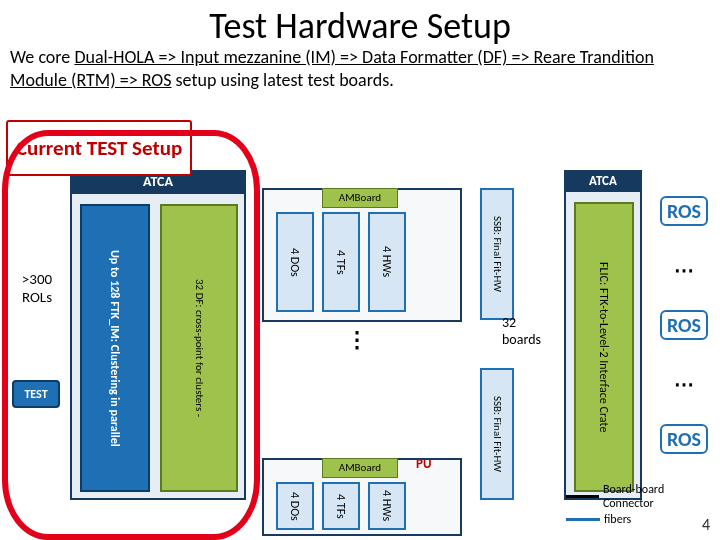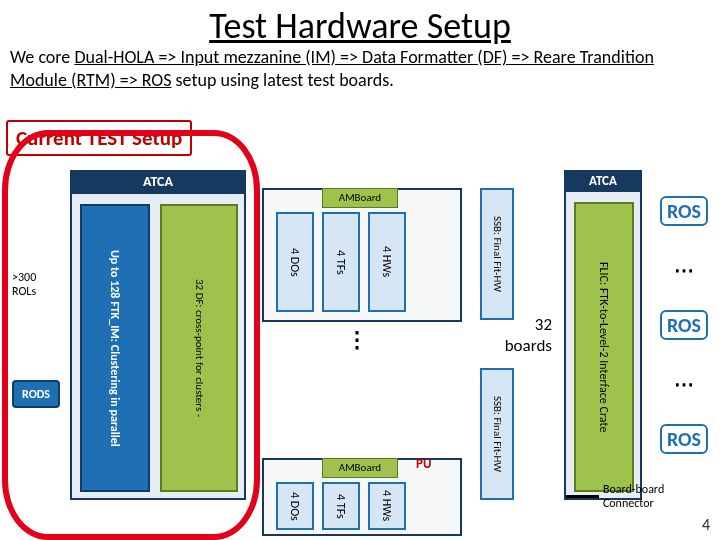--- a/index.html
+++ b/index.html
@@ -1,43 +1,43 @@
 <!DOCTYPE html>
 <html><head>
 <meta charset="utf-8">
 <style>
   *{box-sizing:border-box;margin:0;padding:0}
   body{width:720px;height:540px;font-family:Calibri,Arial,sans-serif;background:#fff;color:#000;position:relative;overflow:hidden}
-  .title{font-size:36px;text-align:center;margin-top:4px;text-decoration:underline}
+  .title{font-size:36px;text-align:center;margin-top:4px;}
   .desc{font-size:18px;padding:0 10px;line-height:1.25;margin-top:-2px}
   .ul{text-decoration:underline}
-  .setup-label{position:absolute;left:6px;top:120px;border:2px solid #c00000;color:#c00000;font-weight:bold;font-size:21px;padding:3px 8px;background:#fff;border-radius:3px;z-index:5}
+  .setup-label{position:absolute;left:6px;top:120px;border:2px solid #c00000;color:#c00000;font-weight:bold;font-size:21px;padding:13px 8px;background:#fff;border-radius:3px;z-index:5}
   .diagram{position:absolute;left:6px;top:160px;width:708px;height:378px}
   .red-circle{position:absolute;left:-4px;top:-30px;width:258px;height:410px;border:6px solid #e3001b;border-radius:46px/60px;z-index:20;pointer-events:none}
   .vt{writing-mode:vertical-rl;text-orientation:mixed}
-  .rols{position:absolute;left:6px;top:110px;font-size:12px;width:50px}
+  .rols{position:absolute;left:6px;top:110px;font-size:15px;text-align:center;width:50px}
   .rods{position:absolute;left:6px;top:220px;width:48px;height:28px;background:#1f6fb5;color:#fff;font-weight:bold;border:2px solid #0b3d66;display:flex;align-items:center;justify-content:center;border-radius:4px;font-size:12px}
   .atca1{position:absolute;left:64px;top:10px;width:176px;height:330px;border:2px solid #163a5f;background:#e6edf5}
   .atca1 .lbl{position:absolute;top:-2px;left:0;right:0;height:24px;background:#163a5f;color:#fff;text-align:center;font-weight:bold;font-size:14px;line-height:24px}
   .im-box{position:absolute;left:8px;top:32px;width:70px;height:288px;background:#1f6fb5;border:2px solid #0b3d66;color:#fff;display:flex;align-items:center;justify-content:center}
   .im-box .vt{font-size:12px;font-weight:bold}
   .df-box{position:absolute;left:88px;top:32px;width:78px;height:288px;background:#9fc24d;border:2px solid #5c7a1e;display:flex;align-items:center;justify-content:center}
   .df-box .vt{font-size:11px}
   .vme-lbl{position:absolute;left:310px;top:6px;font-weight:bold;font-size:16px}
   .vme{position:absolute;left:256px;top:28px;width:200px;height:134px;border:2px solid #163a5f;background:#f6f8fa}
   .amb{position:absolute;left:0;top:-2px;height:20px;width:76px;background:#9fc24d;border:1px solid #5c7a1e;font-size:11px;text-align:center;line-height:18px;left:58px}
   .slot{position:absolute;top:22px;width:38px;height:100px;border:2px solid #1f6fb5;background:#d6e6f5;display:flex;align-items:center;justify-content:center}
   .slot .vt{font-size:12px}
   .vme3{position:absolute;left:256px;top:298px;width:200px;height:78px;border:2px solid #163a5f;background:#f6f8fa}
   .pu-lbl{position:absolute;left:410px;top:296px;color:#c00000;font-weight:bold;font-size:13px}
   .pipeline{position:absolute;left:266px;top:210px;font-size:15px;font-weight:bold;width:180px}
   .vdots{position:absolute;left:340px;top:166px;font-size:22px;font-weight:bold;letter-spacing:-2px}
   .ssb{position:absolute;width:34px;height:132px;background:#d6e6f5;border:2px solid #1f6fb5;display:flex;align-items:center;justify-content:center}
   .ssb .vt{font-size:11px}
-  .boards32{position:absolute;left:496px;top:154px;font-size:17px;text-align:right;width:50px}
+  .boards32{position:absolute;left:496px;top:154px;font-size:14px;text-align:left;width:50px}
   .atca2{position:absolute;left:558px;top:10px;width:78px;height:330px;border:2px solid #163a5f;background:#e6edf5}
   .atca2 .lbl{position:absolute;top:-2px;left:0;right:0;height:22px;background:#163a5f;color:#fff;text-align:center;font-weight:bold;font-size:13px;line-height:22px}
   .flic{position:absolute;left:8px;top:30px;width:60px;height:290px;background:#9fc24d;border:2px solid #5c7a1e;display:flex;align-items:center;justify-content:center}
   .flic .vt{font-size:12px}
   .ros{position:absolute;width:48px;height:30px;border:2px solid #1f6fb5;border-radius:6px;color:#1f6fb5;font-weight:bold;display:flex;align-items:center;justify-content:center;font-size:20px;left:654px}
   .rdots{position:absolute;left:668px;font-size:20px;font-weight:bold}
   .legend{position:absolute;left:560px;top:320px;font-size:12px}
   .legend div{margin:2px 0;display:flex;align-items:center;gap:4px}
   .arrow-b{width:34px;height:0;border-top:3px solid #000}
   .arrow-c{width:34px;height:0;border-top:3px solid #1f6fb5}
@@ -48,21 +48,21 @@
 
 <div class="title">Test Hardware Setup</div>
 <div class="desc">
   <span>We core </span><span class="ul">Dual-HOLA =&gt; Input mezzanine (IM) =&gt; Data Formatter (DF) =&gt; Reare Trandition Module (RTM) =&gt; ROS</span><span> setup using latest test boards.</span>
 </div>
 <div class="setup-label">Current TEST Setup</div>
 
 <div class="diagram">
   <div class="red-circle"></div>
   <div class="rols">&gt;300 ROLs</div>
-  <div class="rods">RODS</div>
+  <div class="rods">TEST</div>
 
   <div class="atca1">
     <div class="lbl">ATCA</div>
     <div class="im-box">
         <div class="vt">Up to 128 FTK_IM: Clustering in parallel</div>
       </div>
     <div class="df-box">
         <div class="vt">32 DF: cross-point for clusters -</div>
       </div>
   </div>
@@ -116,16 +116,20 @@
   <div class="rdots" style="top:98px">⋯</div>
   <div class="ros" style="top:150px">ROS</div>
   <div class="rdots" style="top:212px">⋯</div>
   <div class="ros" style="top:264px">ROS</div>
 
   <div class="legend">
     <div>
         <span class="arrow-b"></span>
         <span>Board-board Connector</span>
       </div>
+    <div>
+        <span class="arrow-c"></span>
+        <span>fibers</span>
+      </div>
   </div>
 </div>
 
 <div class="pg">4</div>
 
 </body></html>

